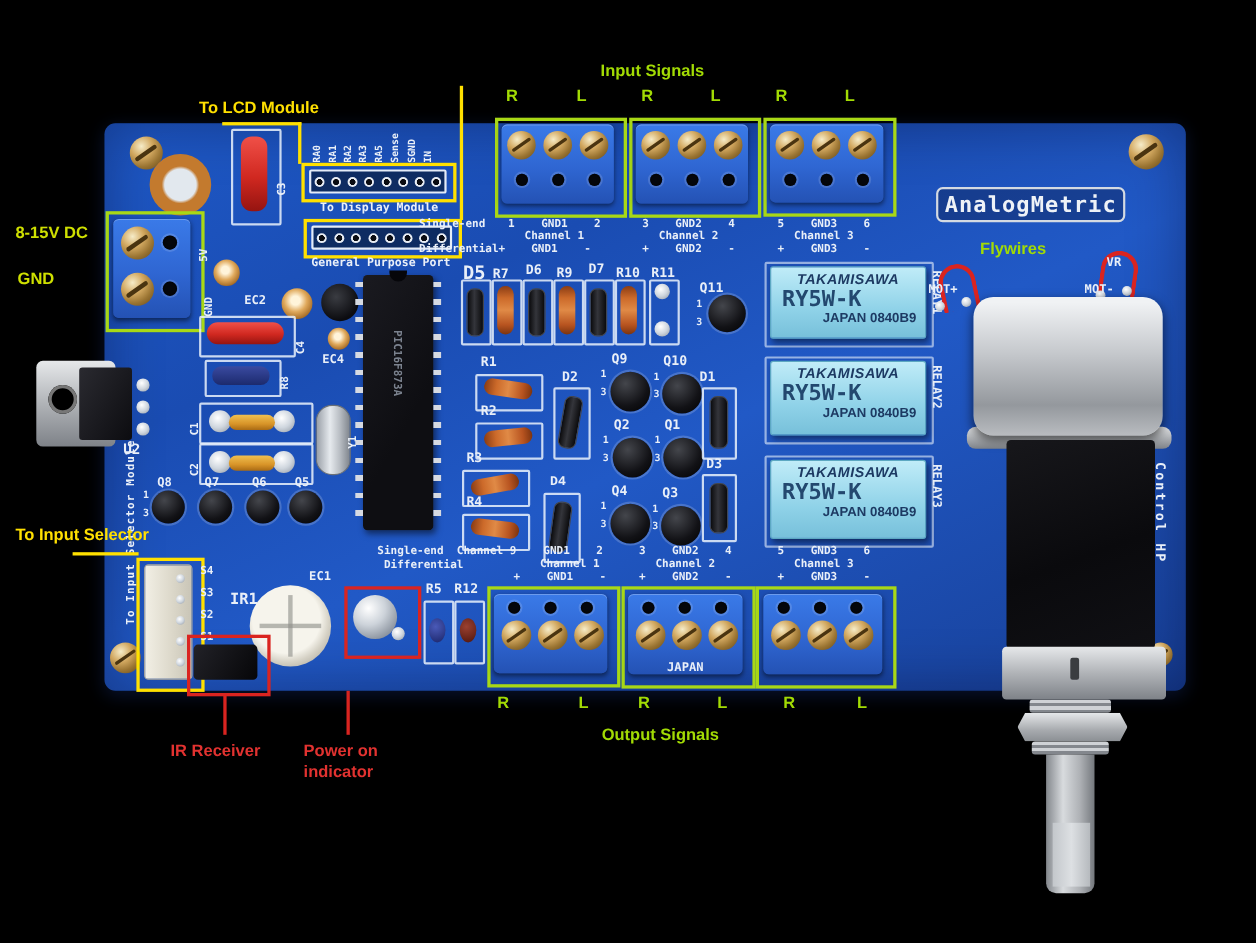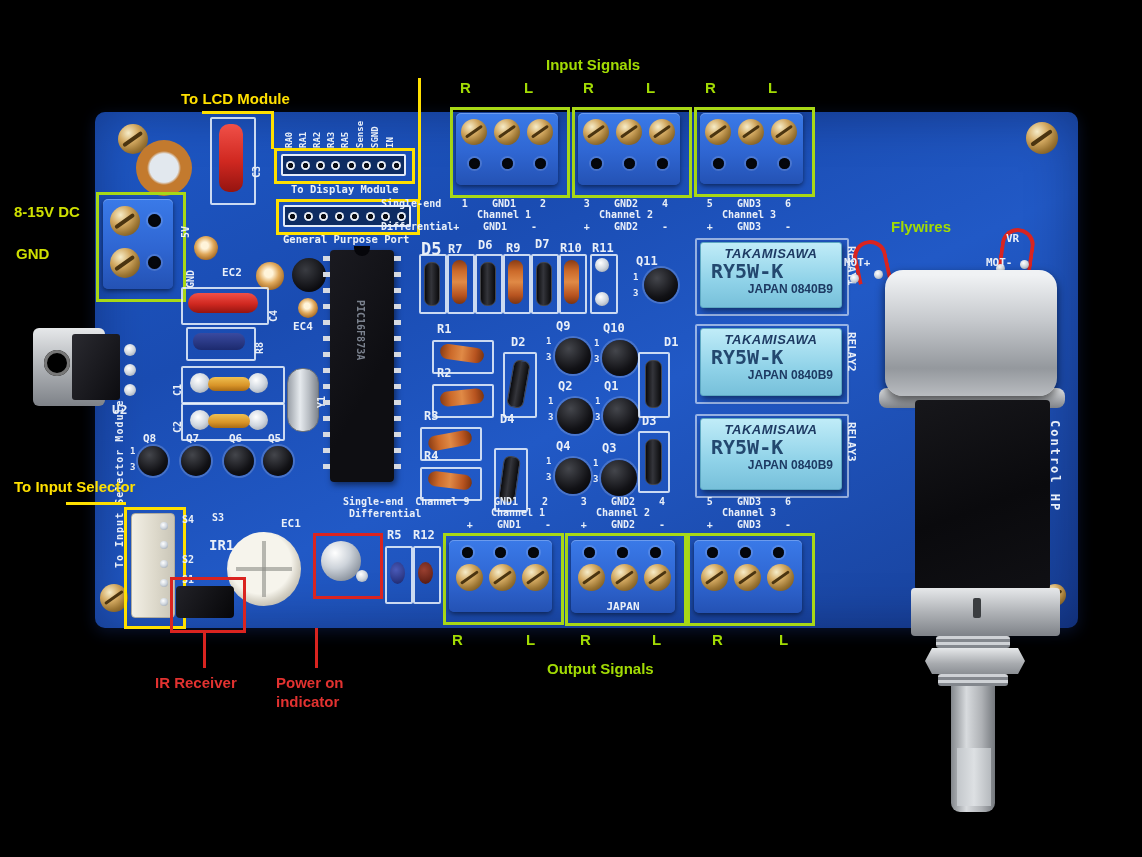--- a/index.html
+++ b/index.html
@@ -294,21 +294,21 @@
   <span class="silk" style="left:424px;top:409px;font-size:12px;">R3</span>
   <div class="padbox" style="left:420px;top:427px;width:58px;height:30px;"></div>
   <div class="res" style="left:428px;top:433px;width:44px;height:15px;transform:rotate(-10deg);"></div>
   <span class="silk" style="left:424px;top:449px;font-size:12px;">R4</span>
   <div class="padbox" style="left:420px;top:467px;width:58px;height:30px;"></div>
   <div class="res" style="left:428px;top:473px;width:44px;height:15px;transform:rotate(7deg);"></div>
 
   <span class="silk" style="left:511px;top:335px;font-size:12px;">D2</span>
   <div class="padbox" style="left:503px;top:352px;width:30px;height:62px;"></div>
   <div class="dio" style="left:510px;top:360px;width:15px;height:46px;transform:rotate(10deg);"></div>
-  <span class="silk" style="left:500px;top:412px;font-size:12px;">D4</span>
+  <span class="silk" style="left:500px;top:431px;font-size:12px;font-family:Liberation Mono, monospace;">D4</span>
   <div class="padbox" style="left:494px;top:448px;width:30px;height:60px;"></div>
   <div class="dio" style="left:501px;top:456px;width:15px;height:44px;transform:rotate(8deg);"></div>
 
   <span class="silk" style="left:556px;top:319px;font-size:12px;">Q9</span>
   <span class="pnum" style="left:546px;top:336px;">1</span>
   <span class="pnum" style="left:546px;top:352px;">3</span>
   <div class="tran" style="left:555px;top:338px;width:36px;height:36px;"></div>
   <span class="silk" style="left:603px;top:321px;font-size:12px;">Q10</span>
   <span class="pnum" style="left:594px;top:338px;">1</span>
   <span class="pnum" style="left:594px;top:354px;">3</span>
@@ -323,21 +323,21 @@
   <div class="tran" style="left:603px;top:398px;width:36px;height:36px;"></div>
   <span class="silk" style="left:556px;top:439px;font-size:12px;">Q4</span>
   <span class="pnum" style="left:546px;top:456px;">1</span>
   <span class="pnum" style="left:546px;top:472px;">3</span>
   <div class="tran" style="left:555px;top:458px;width:36px;height:36px;"></div>
   <span class="silk" style="left:602px;top:441px;font-size:12px;">Q3</span>
   <span class="pnum" style="left:593px;top:458px;">1</span>
   <span class="pnum" style="left:593px;top:474px;">3</span>
   <div class="tran" style="left:601px;top:460px;width:36px;height:36px;"></div>
 
-  <span class="silk" style="left:664px;top:335px;font-size:12px;">D1</span>
+  <span class="silk" style="left:636px;top:335px;font-size:12px;">D1</span>
   <div class="padbox" style="left:638px;top:352px;width:28px;height:62px;"></div>
   <div class="dio" style="left:645px;top:360px;width:15px;height:46px;"></div>
   <span class="silk" style="left:642px;top:414px;font-size:12px;">D3</span>
   <div class="padbox" style="left:638px;top:431px;width:28px;height:58px;"></div>
   <div class="dio" style="left:645px;top:439px;width:15px;height:44px;"></div>
 
   <div class="padbox" style="left:695px;top:238px;width:150px;height:74px;border-color:rgba(234,242,252,.6);"></div>
   <div class="padbox" style="left:695px;top:324px;width:150px;height:76px;border-color:rgba(234,242,252,.6);"></div>
   <div class="padbox" style="left:695px;top:414px;width:150px;height:80px;border-color:rgba(234,242,252,.6);"></div>
   <div class="relay" style="left:700px;top:242px;width:140px;height:64px;">
@@ -352,20 +352,21 @@
     <span class="rj">JAPAN 0840B9</span>
   </div>
   <span class="silk vdn" style="left:845px;top:332px;height:66px;font-size:11px;">RELAY2</span>
   <div class="relay" style="left:700px;top:418px;width:140px;height:70px;">
     <span class="rb">TAKAMISAWA</span>
     <span class="rm">RY5W-K</span>
     <span class="rj">JAPAN 0840B9</span>
   </div>
   <span class="silk vdn" style="left:845px;top:422px;height:70px;font-size:11px;">RELAY3</span>
 
+  <div class="plate" style="left:851px;top:170px;width:168px;height:28px;line-height:28px;">AnalogMetric</div>
 
   <div class="wireR" style="left:854px;top:240px;width:26px;height:38px;transform:rotate(-12deg);"></div>
   <div class="wireR" style="left:1000px;top:228px;width:26px;height:40px;transform:rotate(8deg);"></div>
   <div class="pad" style="left:850px;top:274px;width:9px;height:9px;"></div>
   <div class="pad" style="left:874px;top:270px;width:9px;height:9px;"></div>
   <div class="pad" style="left:996px;top:264px;width:9px;height:9px;"></div>
   <div class="pad" style="left:1020px;top:260px;width:9px;height:9px;"></div>
   <span class="silk" style="left:844px;top:256px;font-size:11px;">MOT+</span>
   <span class="silk" style="left:986px;top:256px;font-size:11px;">MOT-</span>
   <span class="silk" style="left:1006px;top:232px;font-size:11px;">VR</span>
@@ -435,21 +436,21 @@
   <div class="pad" style="left:356px;top:570px;width:12px;height:12px;"></div>
 
   <div class="ybox" style="left:124px;top:507px;width:56px;height:116px;"></div>
   <div class="conn" style="left:131px;top:513px;width:42px;height:103px;"></div>
   <div class="pad" style="left:160px;top:522px;width:8px;height:8px;"></div>
   <div class="pad" style="left:160px;top:541px;width:8px;height:8px;"></div>
   <div class="pad" style="left:160px;top:560px;width:8px;height:8px;"></div>
   <div class="pad" style="left:160px;top:579px;width:8px;height:8px;"></div>
   <div class="pad" style="left:160px;top:598px;width:8px;height:8px;"></div>
   <span class="silk" style="left:182px;top:514px;">S4</span>
-  <span class="silk" style="left:182px;top:512px;margin-left:30px;">S3</span>
+  <span class="silk" style="left:182px;top:534px;">S3</span>
   <span class="silk" style="left:182px;top:554px;">S2</span>
   <span class="silk" style="left:182px;top:574px;">S1</span>
   <span class="silk" style="left:209px;top:537px;font-size:14px;">IR1</span>
   <div class="rbox" style="left:170px;top:577px;width:70px;height:50px;"></div>
   <div class="abs" style="left:176px;top:586px;width:58px;height:32px;background:linear-gradient(120deg,#222228,#060608);border-radius:4px;"></div>
 
   <div class="lnY" style="left:418px;top:78px;width:3px;height:122px;"></div>
 
   <div class="lbl y" style="left:181px;top:90px;">To LCD Module</div>
   <div class="lnY" style="left:202px;top:111px;width:72px;height:3px;"></div>

